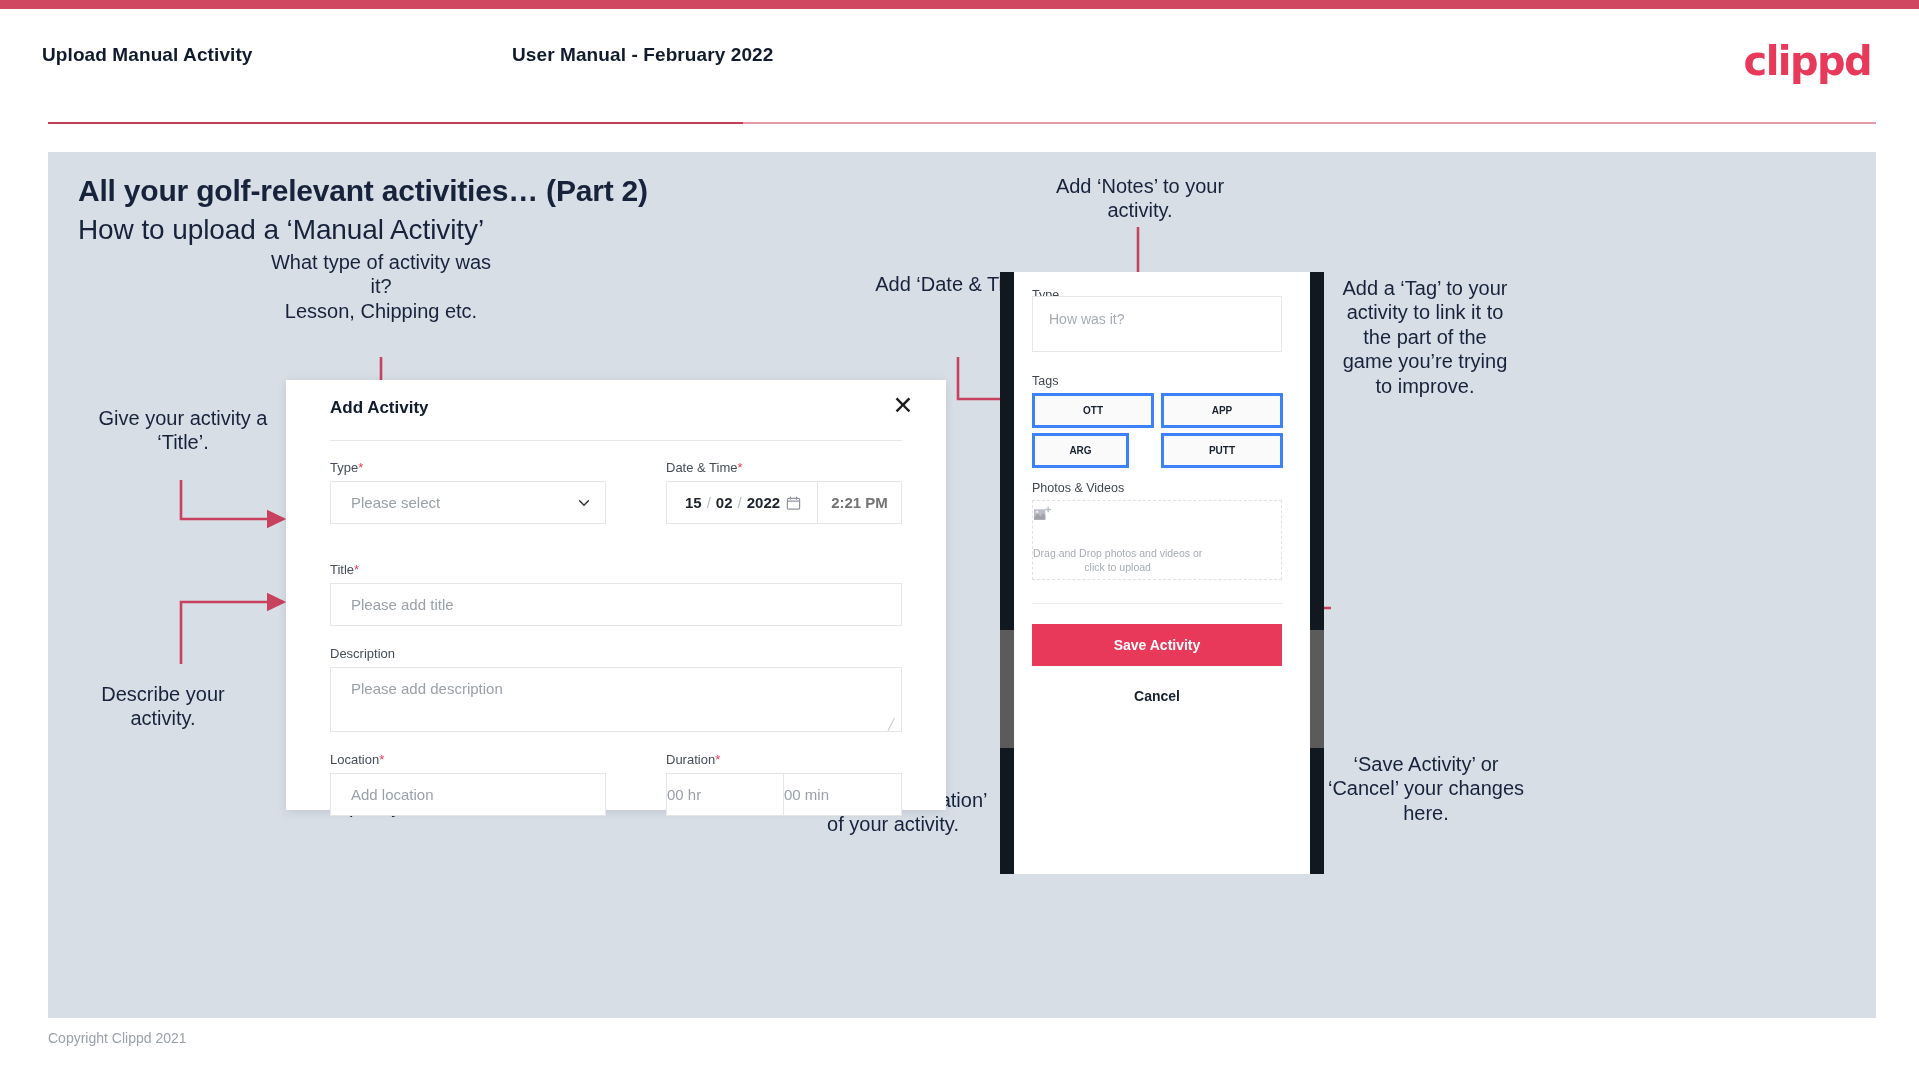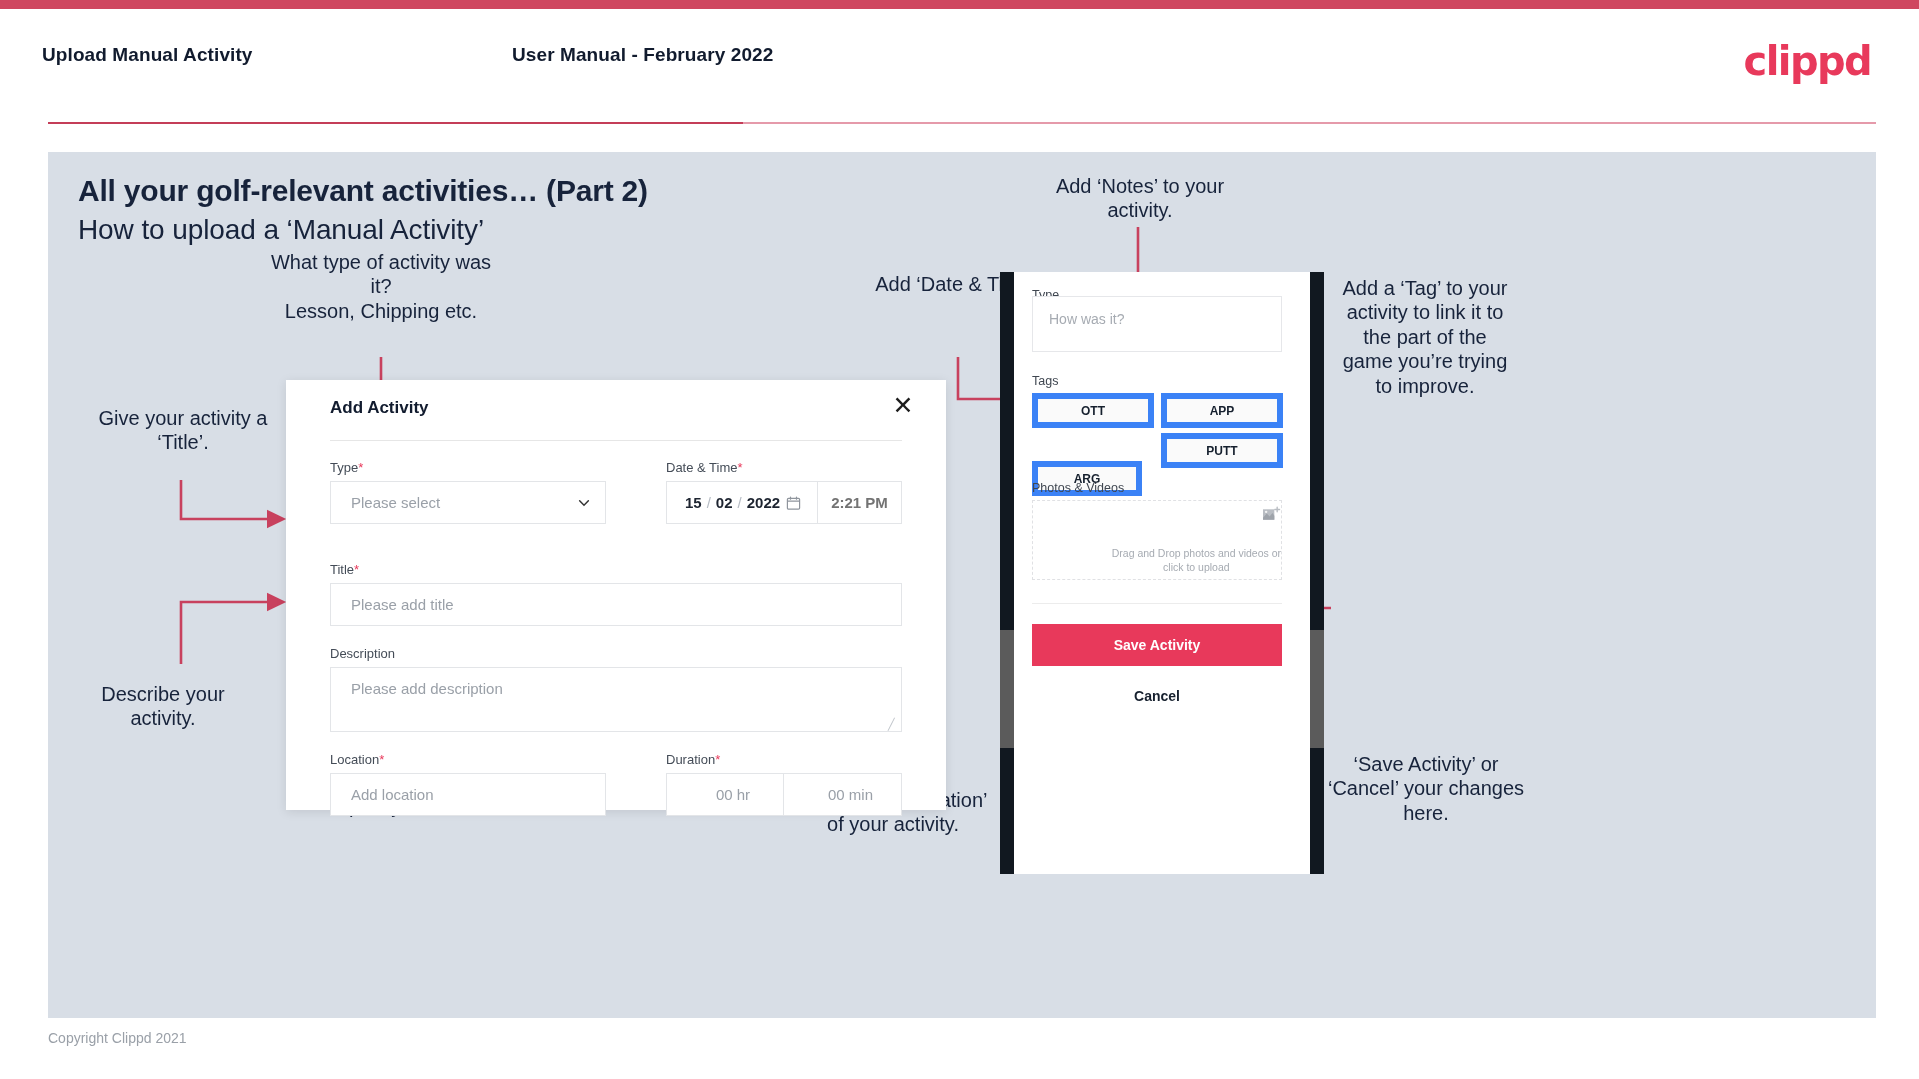--- a/index.html
+++ b/index.html
@@ -116,21 +116,21 @@
   .req { color: #e8395b; font-size: 13px; }
 
   .inp {
     position: absolute;
     background: #fff;
     border: 1px solid #e3e5e8;
     display: flex; align-items: center;
     font-size: 15px; color: #9aa0a8;
     padding-left: 20px;
   }
-  .inp.center { justify-content: center; padding-left: 16px; }
+  .inp.center { padding-left: 0; }
 
   .chev {
     position: absolute; right: 14px; top: 50%;
     transform: translateY(-50%);
     width: 14px; height: 14px;
   }
 
   .cal-icon {
     position: absolute; right: 16px; top: 50%;
     transform: translateY(-50%);
@@ -184,29 +184,29 @@
   .m-box {
     position: absolute;
     border: 1px solid #e6e7ea; background: #fff;
   }
   .m-placeholder {
     position: absolute; left: 16px; top: 14px;
     font-size: 14px; color: #a6abb2;
   }
   .m-tag {
     position: absolute;
-    border: 6px solid #3b82f6; background: #fafafa;
+    border: 3px solid #3b82f6; background: #fafafa;
     display: flex; align-items: center; justify-content: center;
-    font-size: 12px; font-weight: 700; color: #16202e;
+    font-size: 10px; font-weight: 700; color: #16202e;
   }
   .m-upload {
     position: absolute;
     border: 1px dashed #e0e1e4; background: #fff;
     display: flex; flex-direction: column;
-    align-items: flex-end; justify-content: center;
+    align-items: flex-start; justify-content: center;
     gap: 23px;
   }
   .m-upload-txt {
     font-size: 10.5px; color: #a6abb2; text-align: center; line-height: 1.35;
   }
   .m-hr {
     position: absolute; height: 1px; background: #ececec;
   }
   .m-save {
     position: absolute;
@@ -394,21 +394,21 @@
       <div class="phone-screen">
 
         <div class="m-label" style="left:18px; top:16px;">Type</div>
         <div class="m-box" style="left:18px; top:24px; width:250px; height:56px;">
           <span class="m-placeholder">How was it?</span>
         </div>
 
         <div class="m-label" style="left:18px; top:102px;">Tags</div>
         <div class="m-tag" style="left:18px; top:121px; width:122px; height:35px;">OTT</div>
         <div class="m-tag" style="left:147px; top:121px; width:122px; height:35px;">APP</div>
-        <div class="m-tag" style="left:18px; top:161px; width:110px; height:35px;margin-top:28px;">ARG</div>
+        <div class="m-tag" style="left:18px; top:161px; width:97px; height:35px;">ARG</div>
         <div class="m-tag" style="left:147px; top:161px; width:122px; height:35px;">PUTT</div>
 
         <div class="m-label" style="left:18px; top:209px;">Photos &amp; Videos</div>
         <div class="m-upload" style="left:18px; top:228px; width:250px; height:80px;">
           <svg width="19" height="17" viewBox="0 0 20 18">
             <path d="M1 3.5 h12 v11 h-12 z" fill="#b9bdc3"></path>
             <path d="M1 12.5 L5 8 L8 11 L11 7.5 L13 10.2 v4.3 h-12 z" fill="#9ea3aa"></path>
             <circle cx="4.3" cy="6.2" r="1.3" fill="#f2f2f2"></circle>
             <path d="M16 1.2 v5 M13.5 3.7 h5" stroke="#b9bdc3" stroke-width="1.5" stroke-linecap="round"></path>
           </svg>

